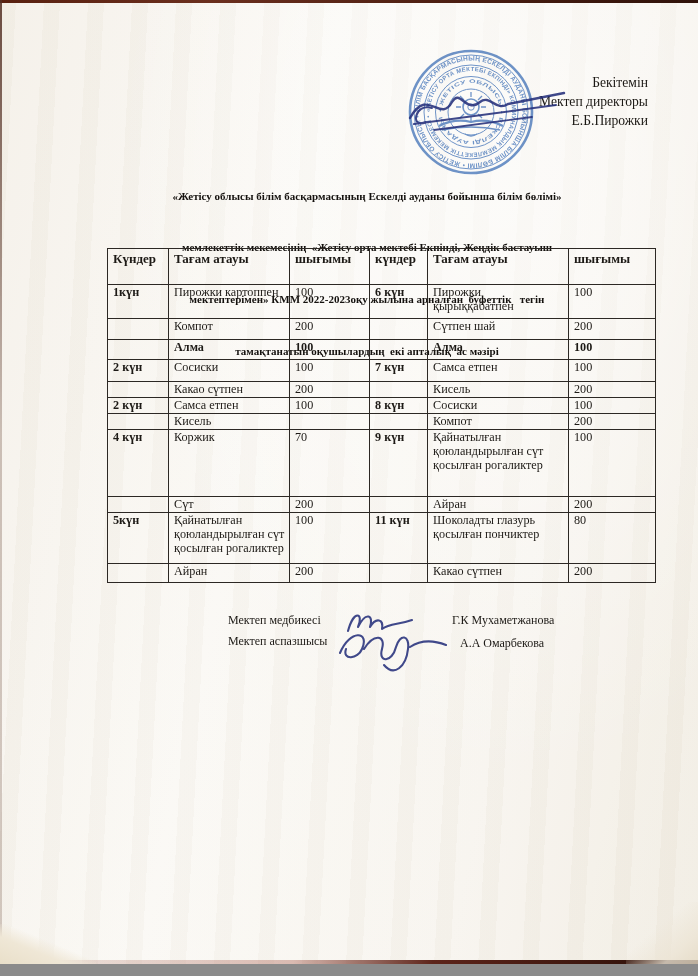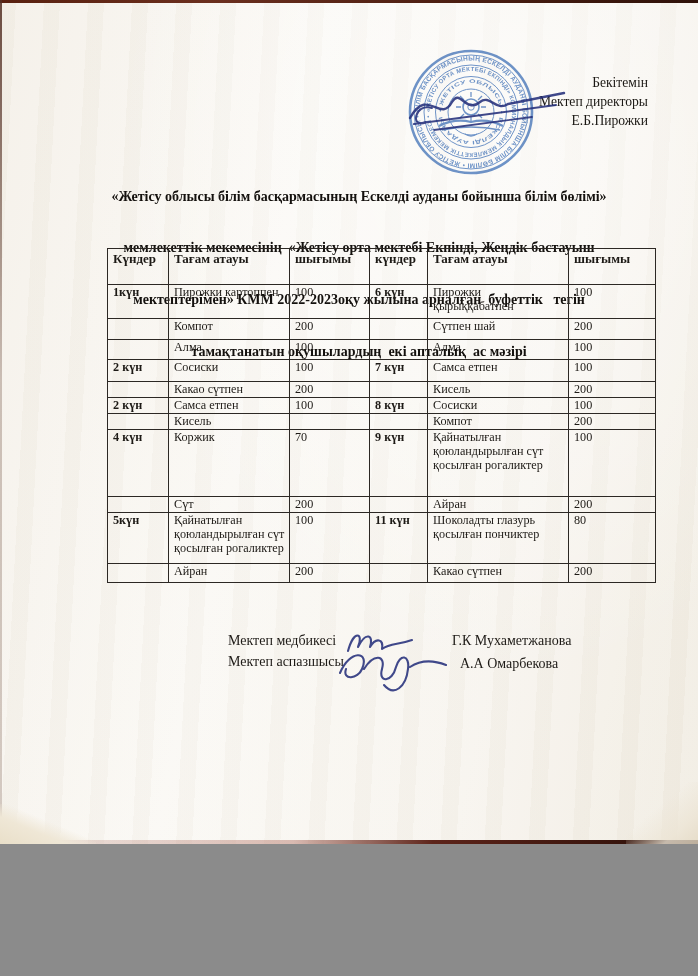--- a/index.html
+++ b/index.html
@@ -1,18 +1,18 @@
 <!DOCTYPE html>
 <html><head>
 <meta charset="utf-8">
 <style>
   html,body{margin:0;padding:0;background:#8b8b8b;}
   .page{
     position:relative;
-    width:698px;height:844px;
+    width:698px;height:964px;
     margin:0 auto;
     overflow:hidden;
     color:#1d1a16;
     font-family:"Liberation Serif","DejaVu Serif",serif;
     background:
       radial-gradient(ellipse at 72% 18%, rgba(255,255,255,.55), transparent 55%),
       repeating-linear-gradient(93deg, rgba(205,195,175,.07) 0 16px, rgba(255,255,255,.10) 16px 44px),
       linear-gradient(102deg,#f4f0e8 0%,#faf8f4 38%,#f7f4ee 72%,#f1ece2 100%);
   }
   
@@ -34,48 +34,48 @@
   
   .stamp{position:absolute;left:406px;top:47px;width:130px;height:130px;
     opacity:.82;mix-blend-mode:multiply;z-index:2;}
   .stamp svg text{font-family:"Liberation Sans","DejaVu Sans",sans-serif;font-weight:bold;}
 
   
   .sig-top{position:absolute;left:404px;top:78px;z-index:3;}
   .sig-ink{stroke:#26307b;fill:none;stroke-linecap:round;stroke-linejoin:round;opacity:.88;}
 
   
-  .doc-title{position:absolute;left:44px;top:153px;width:630px;text-align:center;
-    font-weight:bold;font-size:14px;line-height:17.3px;color:#14110e;white-space:pre-wrap;z-index:1;}
+  .doc-title{position:absolute;left:52px;top:153px;width:630px;text-align:center;
+    font-weight:bold;font-size:11px;line-height:17.3px;color:#14110e;white-space:pre-wrap;z-index:1;}
 
   
   .menu-table{position:absolute;left:107px;top:248px;width:548px;
     border-collapse:collapse;table-layout:fixed;z-index:1;}
   .menu-table th,.menu-table td{
     border:1px solid #2c2824;vertical-align:top;text-align:left;
     padding:1px 4px 0 5px;font-size:12.2px;line-height:13.8px;color:#1d1a16;
     overflow:hidden;}
   .menu-table{border:1.5px solid #2c2824;}
   .menu-table th{font-size:13px;font-weight:bold;padding-top:3px;}
   .menu-table thead tr{height:36px;}
   .menu-table td:first-child,.menu-table td:nth-child(4){font-weight:bold;}
   .menu-table tbody tr:nth-child(1){height:34px;margin-top:28px;}
   .menu-table tbody tr:nth-child(2){height:21px;}
-  .menu-table tbody tr:nth-child(3){height:20px;}
+  .menu-table tbody tr:nth-child(3){height:20px;font-weight:bold;}
   .menu-table tbody tr:nth-child(4){height:22px;}
   .menu-table tbody tr:nth-child(5){height:16px;}
   .menu-table tbody tr:nth-child(6){height:16px;}
   .menu-table tbody tr:nth-child(7){height:16px;}
   .menu-table tbody tr:nth-child(8){height:67px;}
   .menu-table tbody tr:nth-child(9){height:16px;}
   .menu-table tbody tr:nth-child(10){height:51px;}
   .menu-table tbody tr:nth-child(11){height:19px;}
 
   
-  .footer{position:absolute;left:228px;top:633px;width:430px;font-size:14px;z-index:1;}
+  .footer{position:absolute;left:228px;top:613px;width:430px;font-size:12px;z-index:1;}
   .f-row{position:relative;height:21px;}
   .f-label{position:absolute;left:0;top:0;}
   .f-row:nth-of-type(1) .f-name{position:absolute;left:224px;top:0;}
   .f-row:nth-of-type(2) .f-name{position:absolute;left:232px;top:2px;}
   .sig-f1{position:absolute;left:112px;top:-12px;z-index:2;}
   .sig-f2{position:absolute;left:102px;top:6px;z-index:2;}
 </style>
 </head>
 <body>
 

